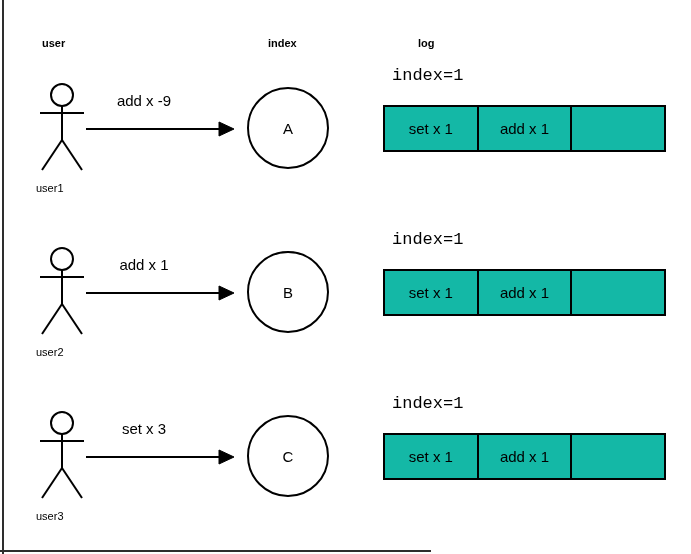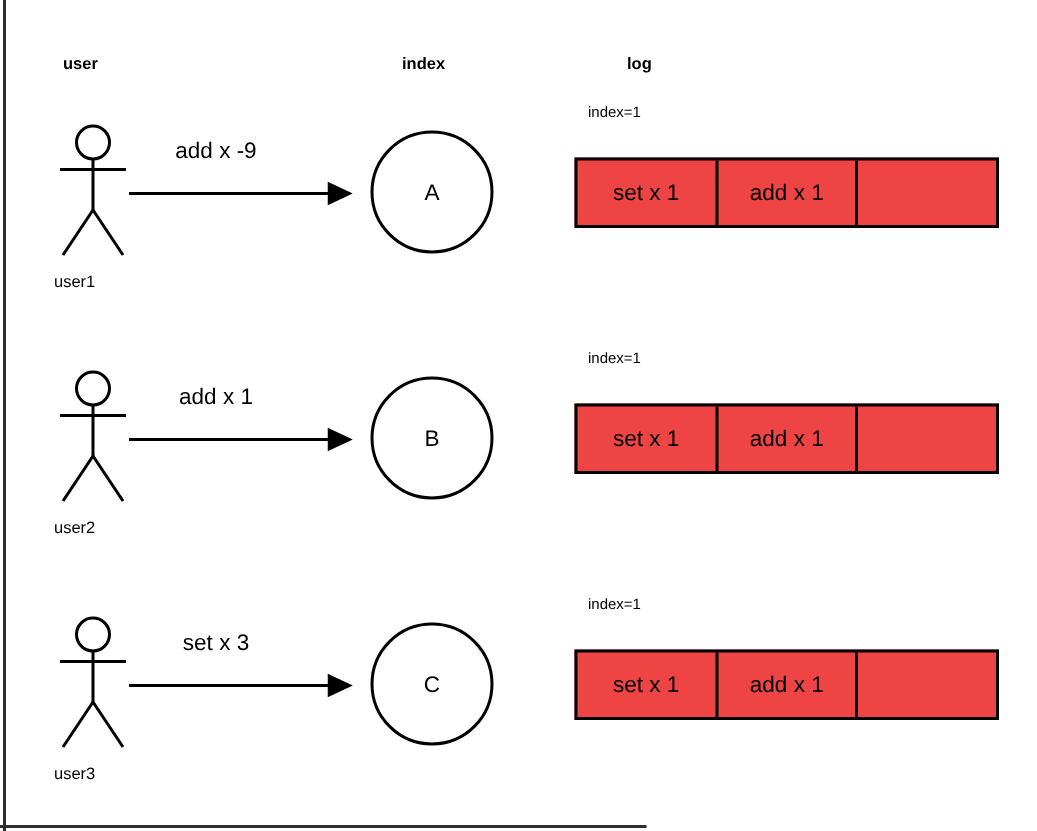--- a/index.html
+++ b/index.html
@@ -39,25 +39,25 @@
   }
   .request-arrow{position:absolute;left:86px;top:56px;width:150px;height:22px;}
   .node-circle{
     position:absolute;left:247px;top:25px;width:78px;height:78px;
     border:2px solid #000;border-radius:50%;
     display:flex;align-items:center;justify-content:center;
     font-size:15px;background:#fff;
   }
   .index-label{
     position:absolute;left:392px;top:5px;
-    font-size:10px;line-height:18px;
+    font-size:17px;line-height:18px;font-family:Liberation Mono, monospace;
   }
   .log-table{
     position:absolute;left:383px;top:43px;width:283px;height:47px;
-    display:flex;border:2px solid #000;box-sizing:border-box;background:#ef4444;
+    display:flex;border:2px solid #000;box-sizing:border-box;background:#14b8a6;
   }
   .log-cell{
     flex:1 1 0;display:flex;align-items:center;justify-content:center;
     font-size:15px;border-left:2px solid #000;box-sizing:border-box;
   }
   .log-cell:first-child{border-left:none;}
   svg line, svg circle, svg path{stroke:#000;stroke-width:2;fill:none;}
   svg polygon{fill:#000;stroke:#000;}
 </style>
 </head>

